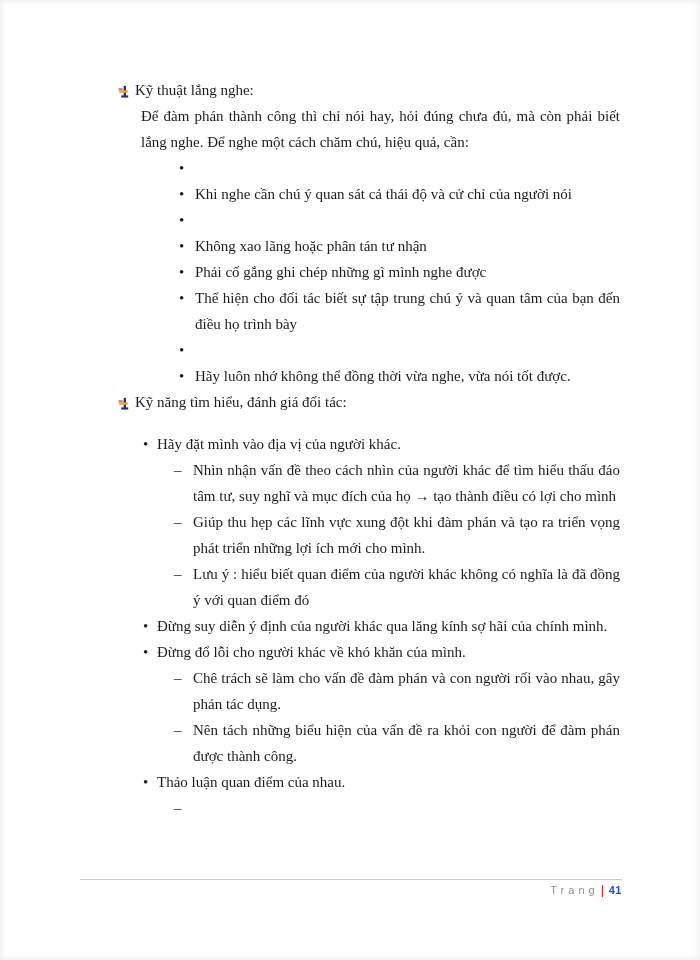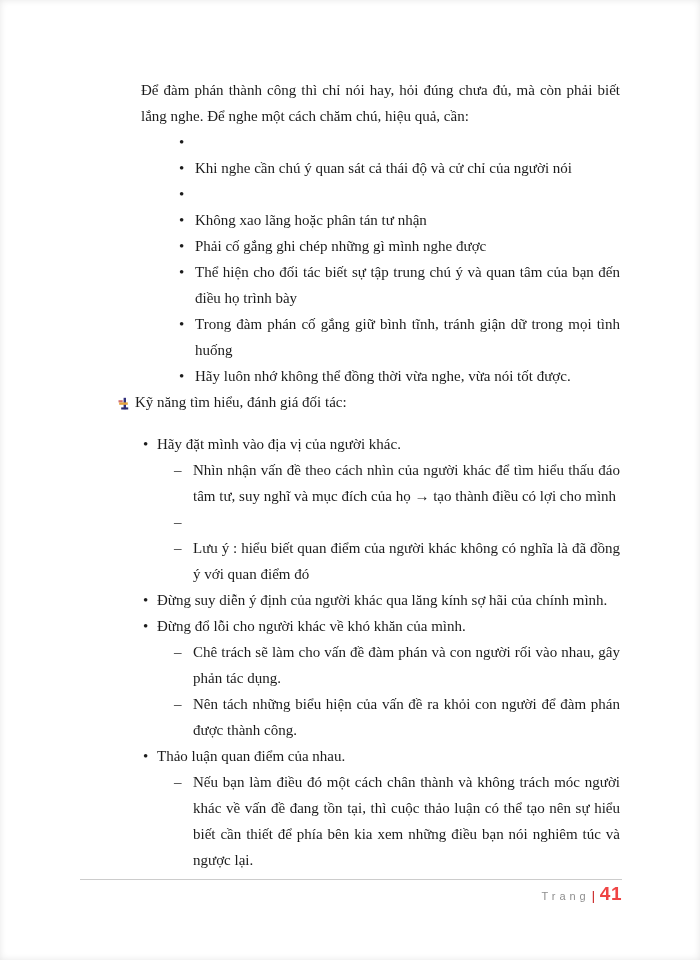--- a/index.html
+++ b/index.html
@@ -50,28 +50,39 @@
     left: 80px; right: 78px; top: 879px;
     border-top: 1px solid #cccccc;
     padding-top: 3px;
     text-align: right;
     font-family: "Liberation Sans", "DejaVu Sans", sans-serif;
     font-size: 11px;
     white-space: nowrap;
   }
   .footer .trang { color: #8e8e8e; letter-spacing: 4px; }
   .footer .sep { color: #c00000; margin: 0 5px 0 2px; font-size: 12px; }
-  .footer .num { color: #ef4444; font-weight: bold; font-size: 19px; letter-spacing: 0.5px; }
+  .footer .num { color: #1d4ed8; font-weight: bold; font-size: 11px; letter-spacing: 0.5px; }
 </style>
 </head>
 <body>
 
 <div class="page">
   <div class="content">
 
+    <div class="flag-row">
+      <span class="flag">
+        <svg width="13" height="13" viewBox="0 0 13 13" aria-hidden="true">
+          <rect x="0.5" y="3.2" width="4.2" height="2.2" fill="#cf6f74"></rect>
+          <rect x="5.6" y="0.8" width="2.4" height="11.4" fill="#33307c"></rect>
+          <rect x="1.2" y="5.4" width="8.6" height="2.4" fill="#e6a23c"></rect>
+          <rect x="3.2" y="10.4" width="7.0" height="2.1" fill="#2c2a6e"></rect>
+        </svg>
+      </span>
+      <span class="htxt">Kỹ thuật lắng nghe:</span>
+    </div>
 
     <div class="para">Để đàm phán thành công thì chỉ nói hay, hỏi đúng chưa đủ, mà còn phải biết lắng nghe. Để nghe một cách chăm chú, hiệu quả, cần:</div>
 
     <div class="ul1">
       <div class="li">
         <span class="marker">•</span>
       </div>
       <div class="li">
         <span class="marker">•</span>
         <div class="txt">Khi nghe cần chú ý quan sát cả thái độ và cử chỉ của người nói</div>
@@ -86,21 +97,20 @@
       <div class="li">
         <span class="marker">•</span>
         <div class="txt">Phải cố gắng ghi chép những gì mình nghe được</div>
       </div>
       <div class="li">
         <span class="marker">•</span>
         <div class="txt">Thể hiện cho đối tác biết sự tập trung chú ý và quan tâm của bạn đến điều họ trình bày</div>
       </div>
       <div class="li">
         <span class="marker">•</span>
-        <div class="txt">Trong đàm phán cố gắng giữ bình tĩnh, tránh giận dữ trong mọi tình huống</div>
       </div>
       <div class="li">
         <span class="marker">•</span>
         <div class="txt">Hãy luôn nhớ không thể đồng thời vừa nghe, vừa nói tốt được.</div>
       </div>
     </div>
 
     <div class="flag-row heading-2">
       <span class="flag">
         <svg width="13" height="13" viewBox="0 0 13 13" aria-hidden="true">
@@ -119,20 +129,21 @@
         <span class="marker">•</span>
         <div class="txt">Hãy đặt mình vào địa vị của người khác.</div>
       </div>
       <div class="ul2sub">
         <div class="li">
           <span class="marker">–</span>
           <div class="txt">Nhìn nhận vấn đề theo cách nhìn của người khác để tìm hiểu thấu đáo tâm tư, suy nghĩ và mục đích của họ → tạo thành điều có lợi cho mình</div>
         </div>
         <div class="li">
           <span class="marker">–</span>
+          <div class="txt">Giúp thu hẹp các lĩnh vực xung đột khi đàm phán và tạo ra triển vọng phát triển những lợi ích mới cho mình.</div>
         </div>
         <div class="li">
           <span class="marker">–</span>
           <div class="txt">Lưu ý : hiểu biết quan điểm của người khác không có nghĩa là đã đồng ý với quan điểm đó</div>
         </div>
       </div>
 
       <div class="li">
         <span class="marker">•</span>
         <div class="txt">Đừng suy diễn ý định của người khác qua lăng kính sợ hãi của chính mình.</div>
@@ -153,21 +164,20 @@
         </div>
       </div>
 
       <div class="li">
         <span class="marker">•</span>
         <div class="txt">Thảo luận quan điểm của nhau.</div>
       </div>
       <div class="ul2sub">
         <div class="li">
           <span class="marker">–</span>
-          <div class="txt">Nếu bạn làm điều đó một cách chân thành và không trách móc người khác về vấn đề đang tồn tại, thì cuộc thảo luận có thể tạo nên sự hiểu biết cần thiết để phía bên kia xem những điều bạn nói nghiêm túc và ngược lại.</div>
         </div>
       </div>
 
     </div>
   </div>
 
   <div class="footer">
     <span class="trang">Trang</span><span class="sep">|</span><span class="num">41</span>
   </div>
 </div>

